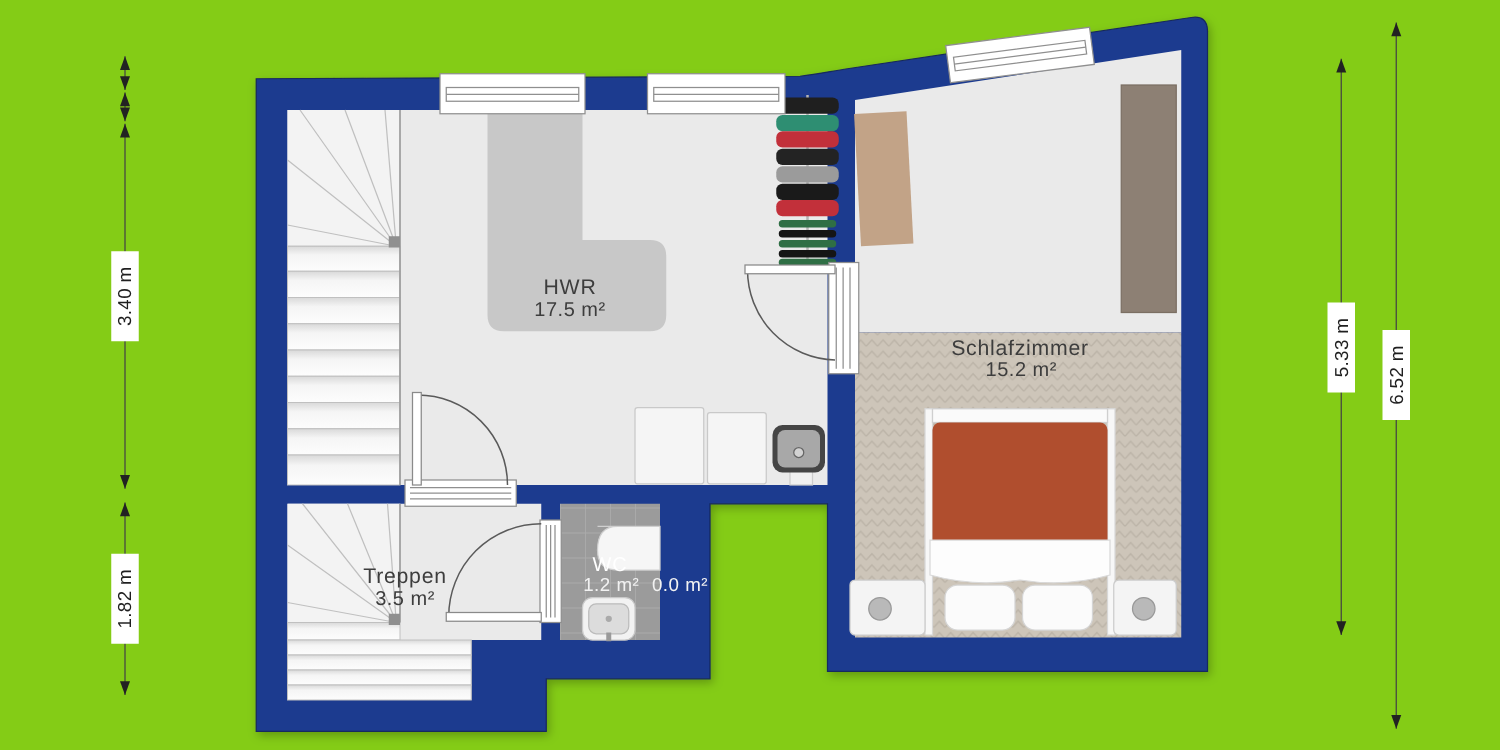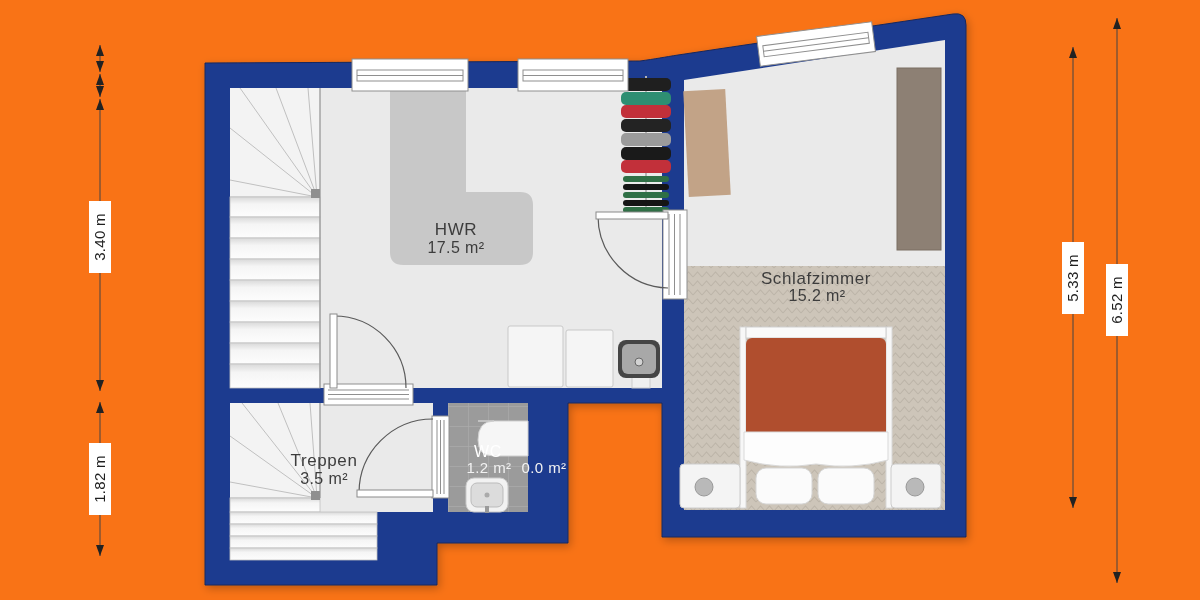--- a/index.html
+++ b/index.html
@@ -1,16 +1,16 @@
 <!DOCTYPE html>
 <html><head>
 <meta charset="utf-8">
 <style>
   html,body{margin:0;padding:0;background:#ffffff;}
-  .stage{position:relative;width:1200px;height:600px;background:#f97316;overflow:hidden;
+  .stage{position:relative;width:1200px;height:600px;background:#84cc16;overflow:hidden;
          font-family:"Liberation Sans", sans-serif;}
   svg text{font-family:"Liberation Sans", sans-serif;}
   .room-name{font-size:17px;fill:#3d3d3d;letter-spacing:.6px;}
   .room-area{font-size:16px;fill:#3d3d3d;letter-spacing:.4px;}
   .room-name-light{font-size:16px;fill:#ffffff;letter-spacing:.6px;}
   .room-area-light{font-size:15px;fill:#f2f2f2;letter-spacing:.4px;}
   .dim{font-size:15px;fill:#1f1f1f;letter-spacing:.3px;}
   .wline{stroke:#444;stroke-width:1;}
   .arc{stroke:#5a5a5a;stroke-width:1.2;fill:none;}
   .leaf{fill:#ffffff;stroke:#8a8a8a;stroke-width:1;}

